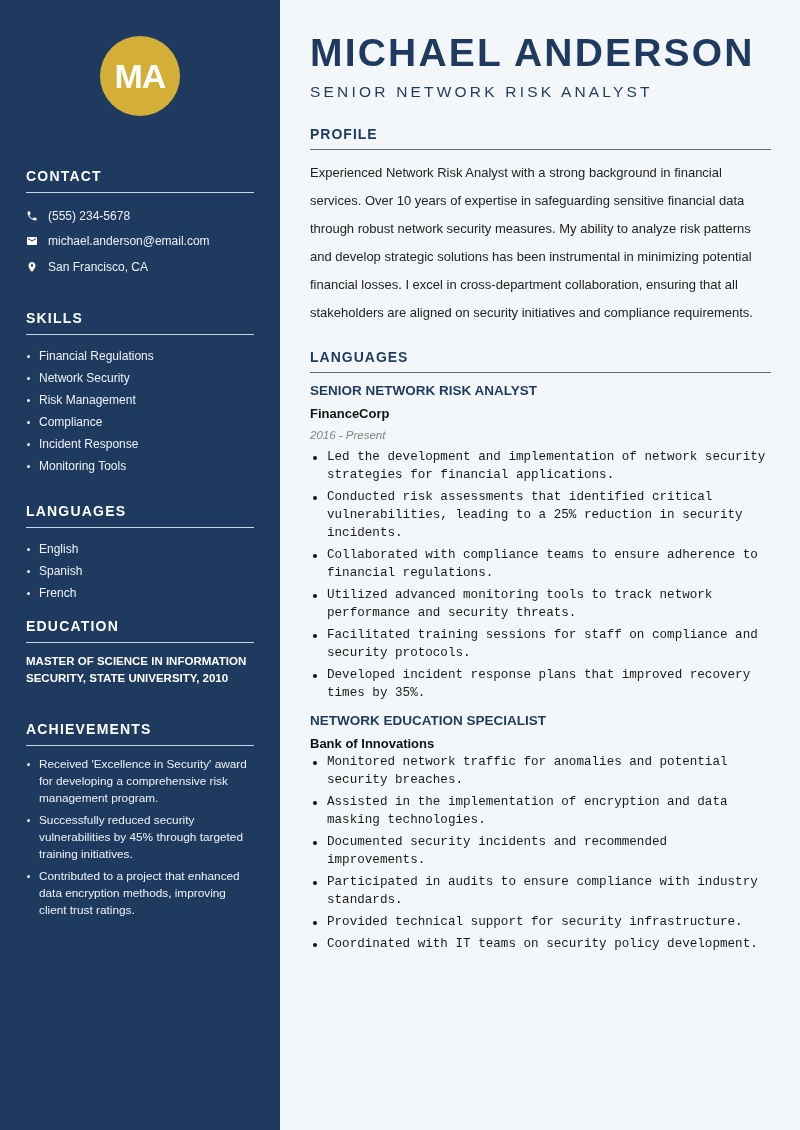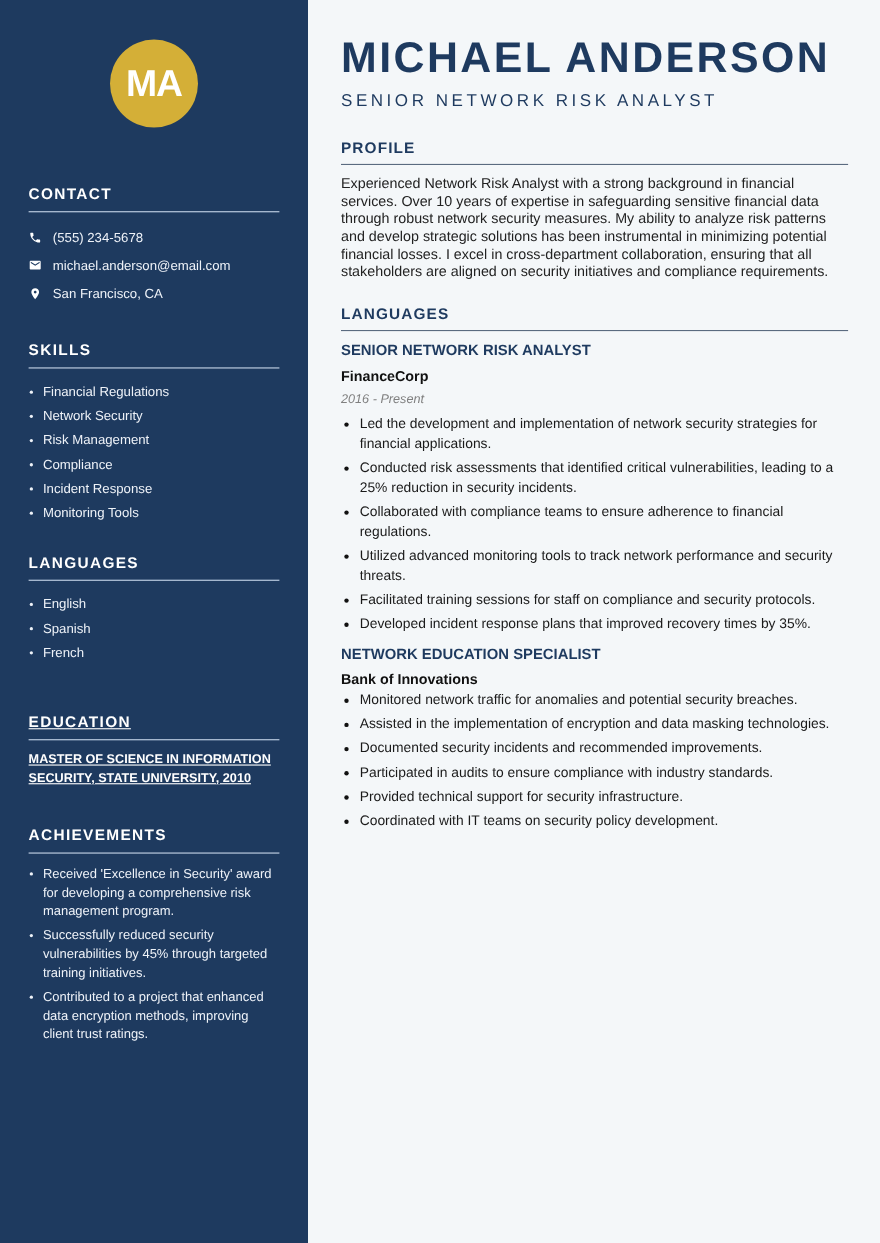--- a/index.html
+++ b/index.html
@@ -44,21 +44,21 @@
     .side-list li {
       position: relative; padding-left: 13px;
       font-size: 12px; color: #eef2f8; line-height: 22px;
     }
     .side-list li::before {
       content: ""; position: absolute; left: 1px; top: 10px;
       width: 3px; height: 3px; border-radius: 50%; background: #eef2f8;
     }
     .skills { margin-top: 30px; }
     .languages { margin-top: 26px; }
-    .education { margin-top: 44px; text-decoration: underline; }
+    .education { margin-top: 14px; }
     .edu-text {
       font-size: 11.5px; font-weight: 700; line-height: 17px; color: #ffffff;
       text-transform: uppercase;
     }
     .achievements { margin-top: 34px; }
     .ach-list li { line-height: 17px; margin-bottom: 5px; font-size: 11.8px; }
     .ach-list li::before { top: 7px; }
 
     .main { flex: 1; padding: 30px 29px 16px 30px; color: #1a1a1a; }
     .name {
@@ -69,31 +69,32 @@
       margin-top: 7px;
       font-size: 15.5px; color: #1e3a5f; letter-spacing: 3.2px;
     }
     .main-heading {
       font-size: 14px; font-weight: 700; color: #1e3a5f;
       letter-spacing: 1px; padding-bottom: 7px;
       border-bottom: 1.5px solid #5a6b80;
       margin-bottom: 9px;
     }
     .profile { margin-top: 25px; }
-    .profile-text { font-size: 13px; line-height: 16px; color: #222; }
+    .profile-text { font-size: 13px; line-height: 28px; color: #222; }
     .experience { margin-top: 22px; }
     .job { margin-bottom: 10px; }
     .job-title { font-size: 13.5px; font-weight: 700; color: #1e3a5f; line-height: 18px; margin-top: 2px; }
     .company { font-size: 13px; font-weight: 600; color: #111; line-height: 18px; margin-top: 5px; }
     .dates { font-size: 11.5px; font-style: italic; color: #808080; line-height: 16px; margin-top: 4px; margin-bottom: 5px; }
     .bullets { list-style: none; }
     .bullets li {
       position: relative; padding-left: 17px;
       font-size: 12.6px; line-height: 18px; color: #1a1a1a;
       margin-bottom: 4px;
+      font-family: Liberation Mono, monospace;
     }
     .bullets li::before {
       content: ""; position: absolute; left: 3px; top: 8px;
       width: 4px; height: 4px; border-radius: 50%; background: #111;
     }
   </style>
 </head>
 <body>
 
 <div class="page">

